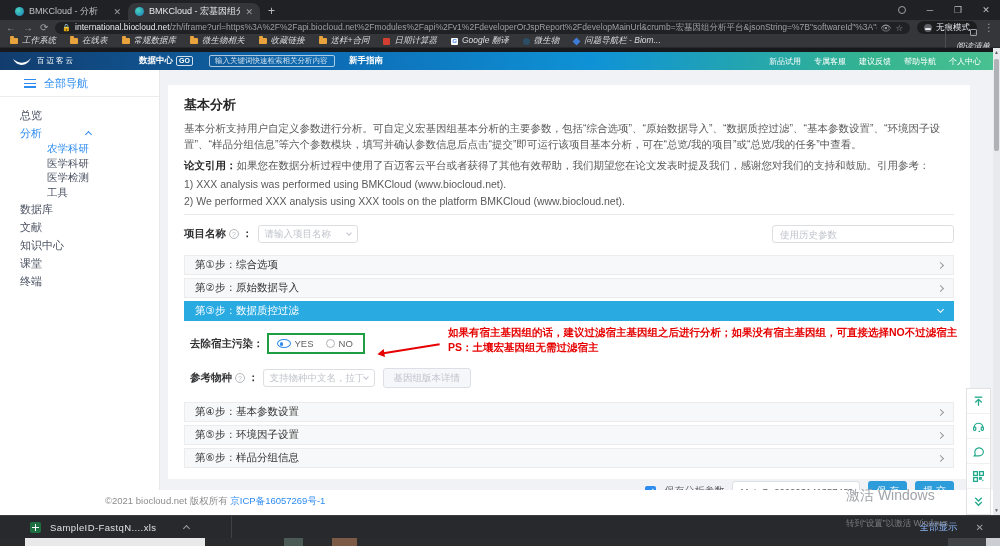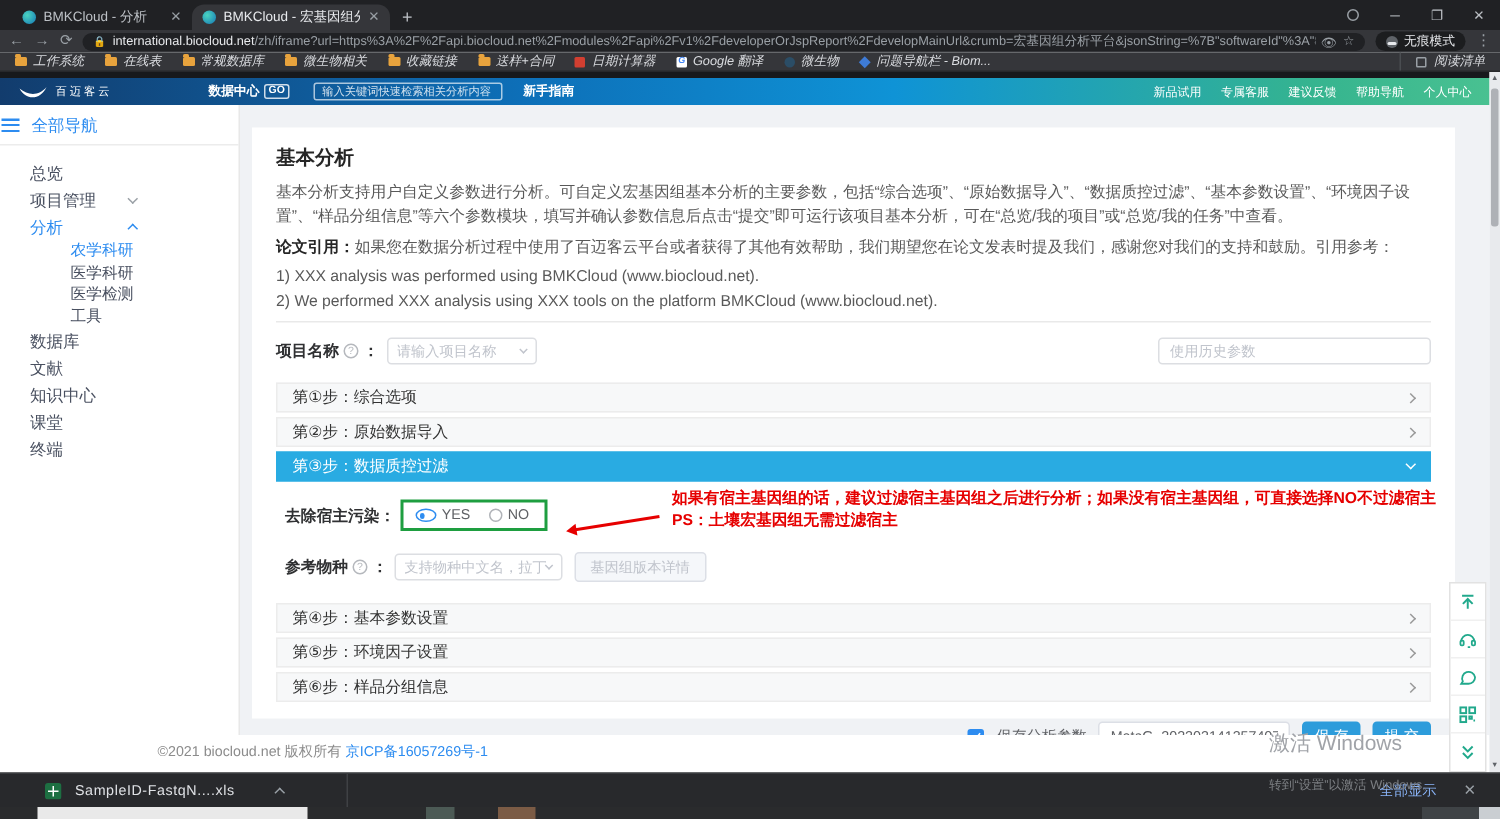--- a/index.html
+++ b/index.html
@@ -38,39 +38,39 @@
 
   .bookmarks { position:absolute; left:0; top:35px; width:1000px; height:13px; background:#35363a; border-bottom:1px solid #27282b; display:flex; align-items:center; padding:0 10px; gap:14px; font-size:8.5px; color:#dadce0; white-space:nowrap;font-style:italic; }
   .bm { display:flex; align-items:center; gap:4px; }
   .folder { width:8px; height:6px; background:#e8a33d; border-radius:1px; position:relative; flex:0 0 auto; }
   .folder::before { content:""; position:absolute; left:0; top:-2px; width:4px; height:2px; background:#e8a33d; border-radius:1px 1px 0 0; }
   .sqico { width:7px; height:7px; border-radius:1px; flex:0 0 auto; }
   .ico-date { background:#d23f31; }
   .ico-g { background:#fff; color:#4285f4; font-size:6px; font-weight:bold; text-align:center; line-height:7px; }
   .ico-globe { background:#2b4d66; border-radius:50%; }
   .ico-diamond { width:7px; height:7px; background:#3e7bd6; transform:rotate(45deg) scale(.8); flex:0 0 auto; }
-  .bm-right { margin-left:auto; display:flex; align-items:center; gap:5px; border-left:1px solid #4a4d51; padding-left:10px; }
+  .bm-right { margin-left:auto; display:flex; align-items:center; gap:5px; border-left:1px solid #4a4d51; padding-left:10px;flex-direction:column; }
   .rl-ico { width:7px; height:7px; border:1px solid #9aa0a6; border-radius:1px; }
 
   
   .darkstrip { position:absolute; left:0; top:48px; width:993px; height:4px; background:#17191c; }
   .siteheader { position:absolute; left:0; top:52px; width:993px; height:18px; display:flex; align-items:center; padding:0 12px; color:#fff; overflow:hidden;
     background:linear-gradient(90deg, #123c6d 0%, #0d6fb8 35%, #0f93d6 60%, #35b48f 88%, #49c191 100%); }
   .logo { display:flex; align-items:center; gap:5px; }
   .logo svg { display:block; }
   .logo-text { font-size:7.5px; letter-spacing:2px; color:#fff; }
   .hd-nav { margin-left:64px; display:flex; align-items:center; gap:3px; font-size:8.5px; font-weight:bold; }
   .hd-badge { font-size:7px; border:1px solid rgba(255,255,255,.8); border-radius:2px; padding:0 2px; line-height:8px; }
   .hd-search { margin-left:16px; width:126px; height:12px; border:1px solid rgba(255,255,255,.65); border-radius:2px; font-size:7.5px; color:rgba(255,255,255,.8); display:flex; align-items:center; padding:0 5px; overflow:hidden; white-space:nowrap; }
   .hd-guide { margin-left:14px; font-size:8.5px; font-weight:bold; }
   .hd-right { margin-left:auto; display:flex; gap:13px; font-size:8px; white-space:nowrap; }
 
   
   .sidebar { position:absolute; left:0; top:70px; width:160px; height:445px; background:#fff; border-right:1px solid #e8e8e8; }
-  .allnav { height:27px; display:flex; align-items:center; gap:8px; padding-left:1px; color:#2d8cf0; font-size:11px; border-bottom:1px solid #ececec; }
+  .allnav { height:27px; display:flex; align-items:center; gap:8px; padding-left:24px; color:#2d8cf0; font-size:11px; border-bottom:1px solid #ececec; }
   .ham { width:12px; height:9px; background:linear-gradient(#2d8cf0 0 1.5px, transparent 1.5px 3.6px, #2d8cf0 3.6px 5.2px, transparent 5.2px 7.4px, #2d8cf0 7.4px 9px); }
   .menu { padding-top:9px; }
   .mi { height:18px; display:flex; align-items:center; padding-left:20px; font-size:11px; color:#495060; position:relative; }
   .mi.sub { padding-left:47px; height:14.5px; font-size:10.5px; }
   .mi.blue { color:#2d8cf0; }
   .chv { width:5px; height:5px; border-right:1.2px solid #9aa0a6; border-bottom:1.2px solid #9aa0a6; display:inline-block; position:absolute; left:86px; }
   .chv.down { transform:rotate(45deg); top:6px; }
   .chv.up { transform:rotate(-135deg); top:8px; border-color:#2d8cf0; }
 
   
@@ -264,24 +264,20 @@
 </div>
 
 <div class="sidebar">
   <div class="allnav">
     <span class="ham"></span>
     <span>全部导航</span>
   </div>
   <div class="menu">
     <div class="mi">
         <span>总览</span>
-      </div>
-    <div class="mi">
-        <span>项目管理</span>
-        <span class="chv down"></span>
       </div>
     <div class="mi blue">
         <span>分析</span>
         <span class="chv up"></span>
       </div>
     <div class="mi sub blue">
         <span>农学科研</span>
       </div>
     <div class="mi sub">
         <span>医学科研</span>

